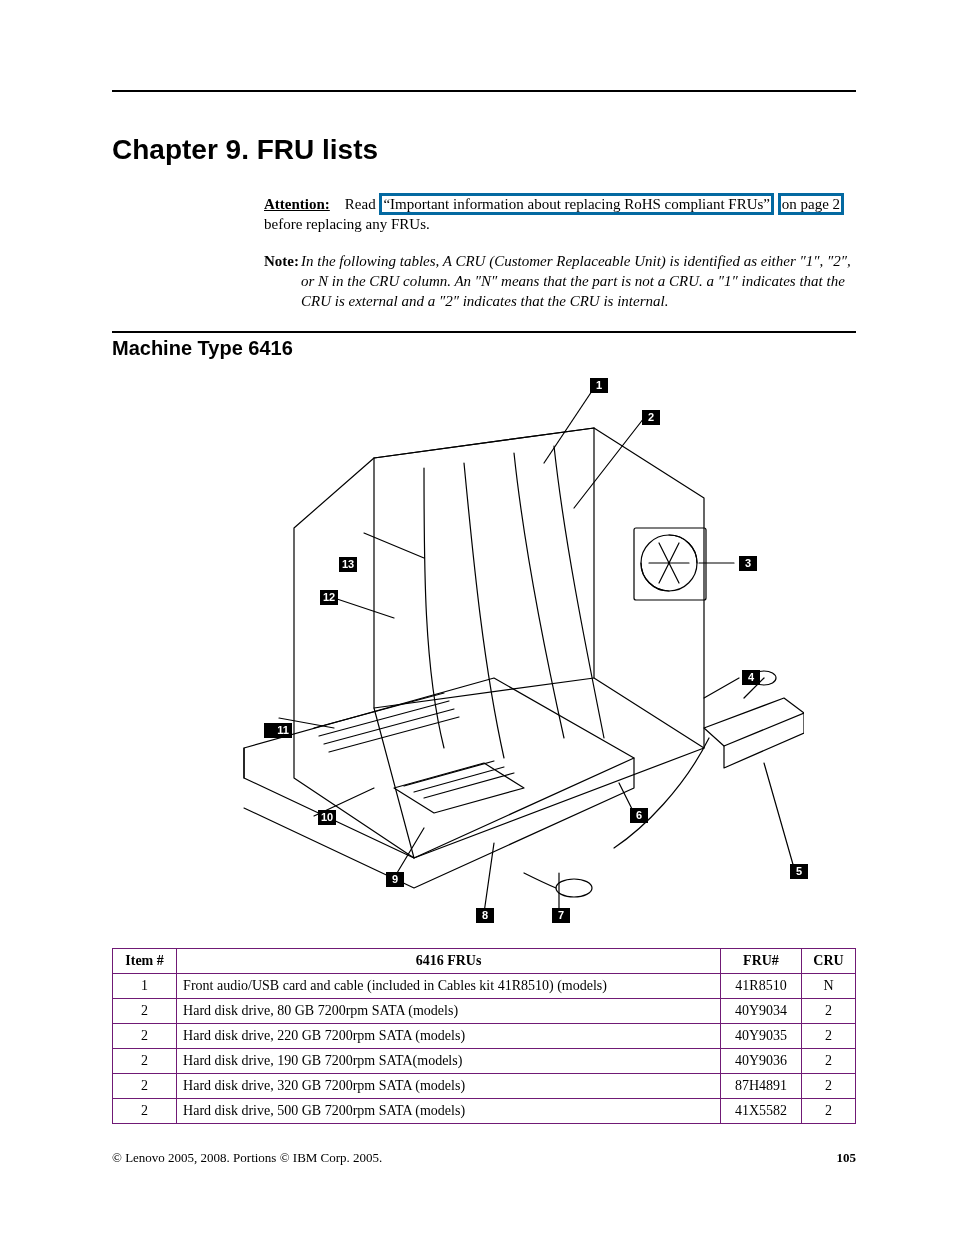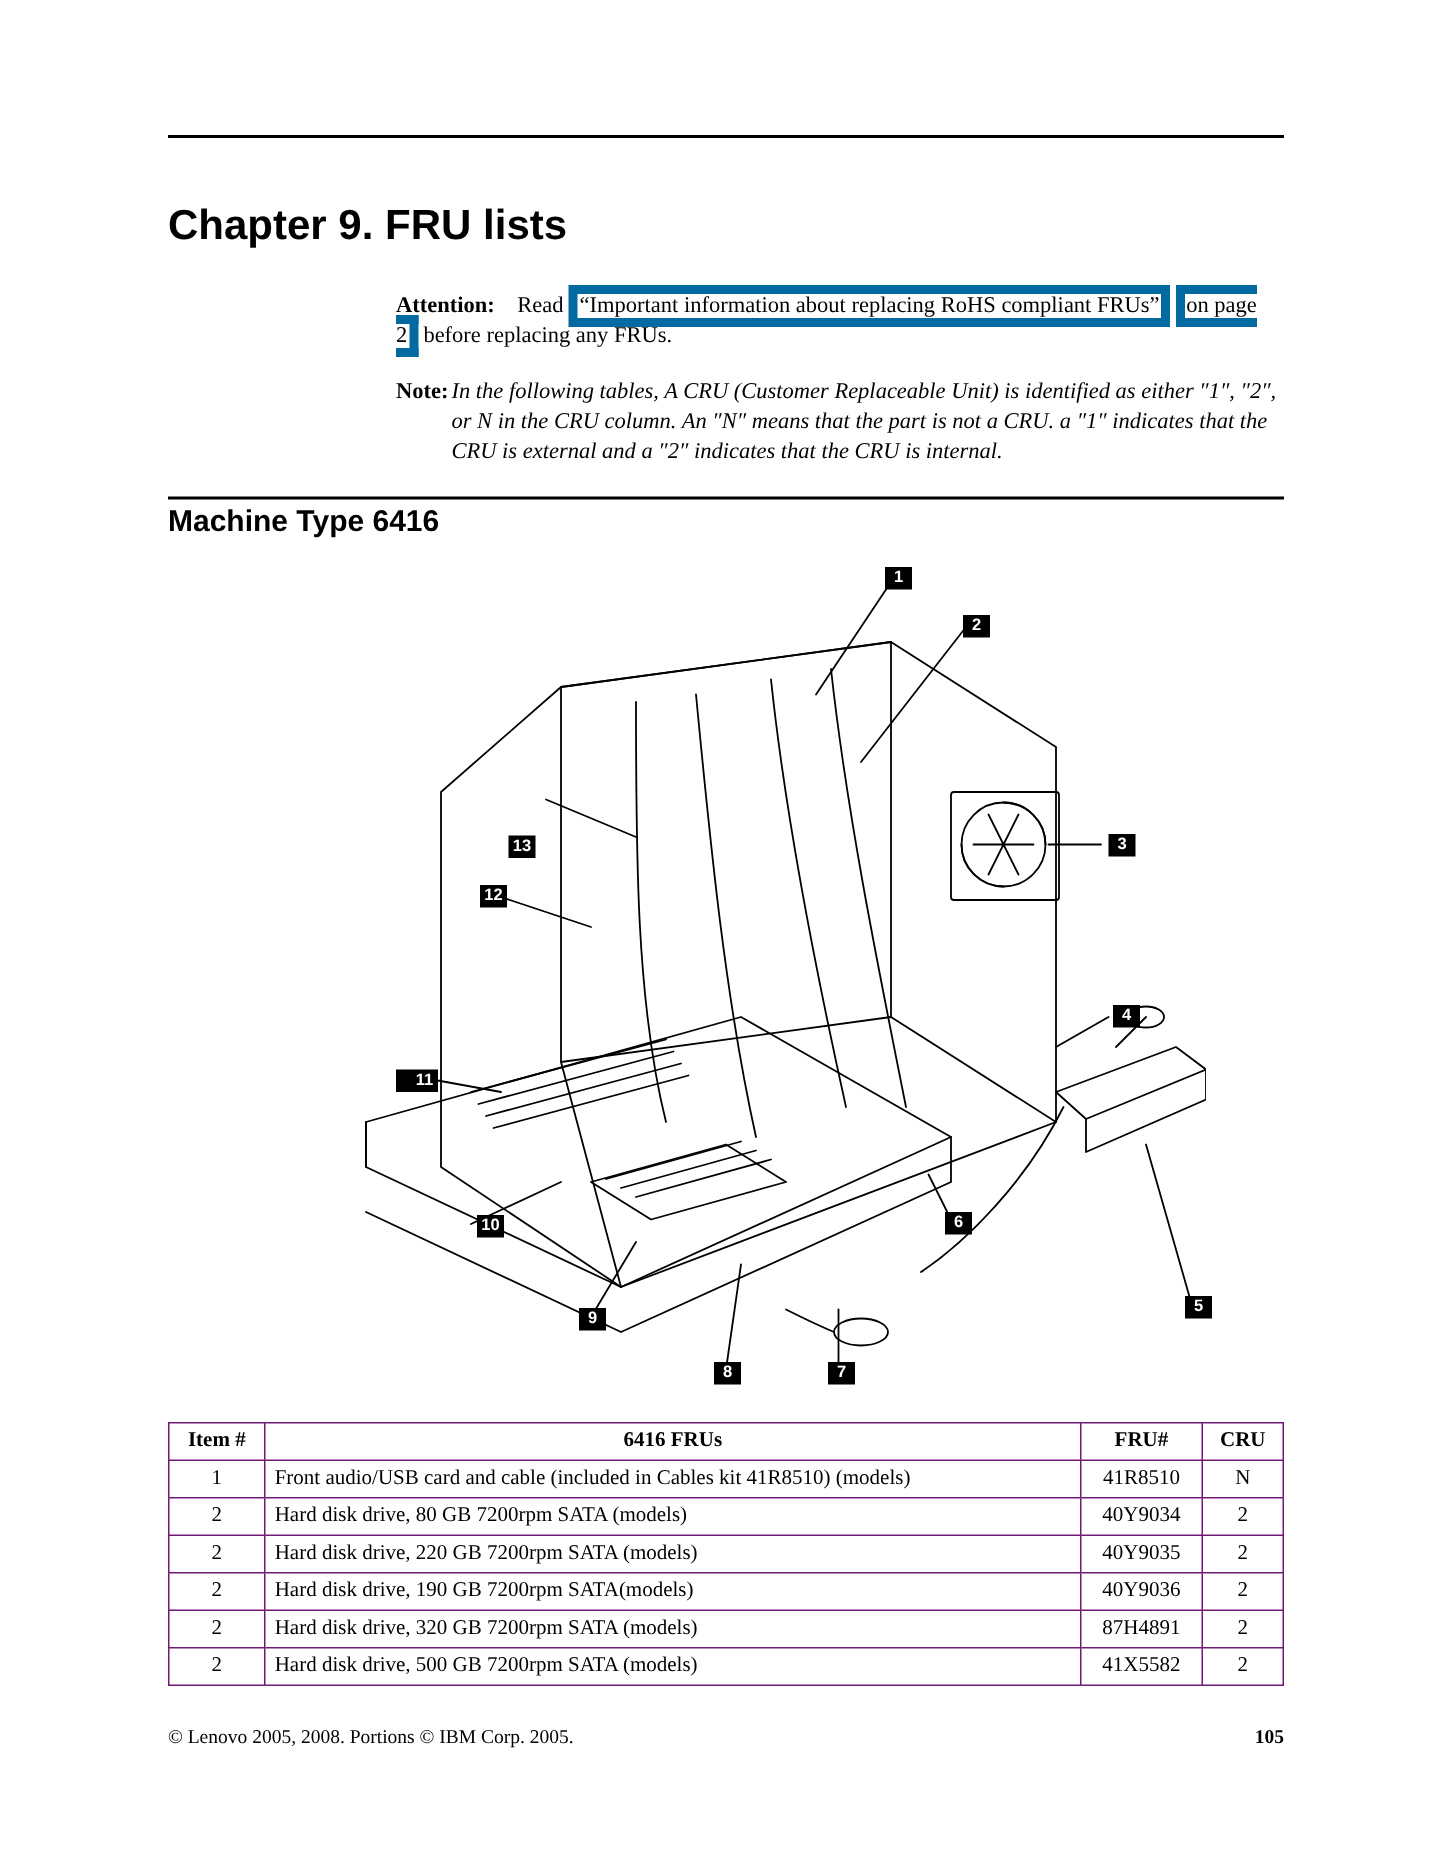--- a/index.html
+++ b/index.html
@@ -27,23 +27,24 @@
   .body-block {
     margin-left: 152px;
     font-size: 15px;
     line-height: 1.35;
   }
   .para {
     margin-bottom: 16px;
   }
   .label-bold {
     font-weight: bold;
+    text-decoration: underline;
   }
   .link-boxed {
-    border: 6px solid #0369a1;
+    border: 3px solid #0369a1;
     padding: 0 1px;
   }
   .note-row {
     display: flex;
     align-items: flex-start;
     gap: 2px;
   }
   .note-label {
     font-weight: bold;
     flex: 0 0 auto;
@@ -196,21 +197,21 @@
       <div class="callout" style="left:426px; top:10px;">1</div>
       <div class="callout" style="left:478px; top:42px;">2</div>
       <div class="callout" style="left:575px; top:188px;">3</div>
       <div class="callout" style="left:578px; top:302px;">4</div>
       <div class="callout" style="left:626px; top:496px;">5</div>
       <div class="callout" style="left:466px; top:440px;">6</div>
       <div class="callout" style="left:388px; top:540px;">7</div>
       <div class="callout" style="left:312px; top:540px;">8</div>
       <div class="callout" style="left:222px; top:504px;">9</div>
       <div class="callout" style="left:154px; top:442px;">10</div>
-      <div class="callout" style="left:100px; top:345px;padding-left:12px;">11</div>
+      <div class="callout" style="left:100px; top:355px;padding-left:12px;">11</div>
       <div class="callout" style="left:156px; top:222px;">12</div>
       <div class="callout" style="left:175px; top:157px;margin-top:32px;">13</div>
     </div>
   </div>
 
   <table class="fru">
     <thead>
       <tr>
         <th>Item #</th>
         <th>6416 FRUs</th>

